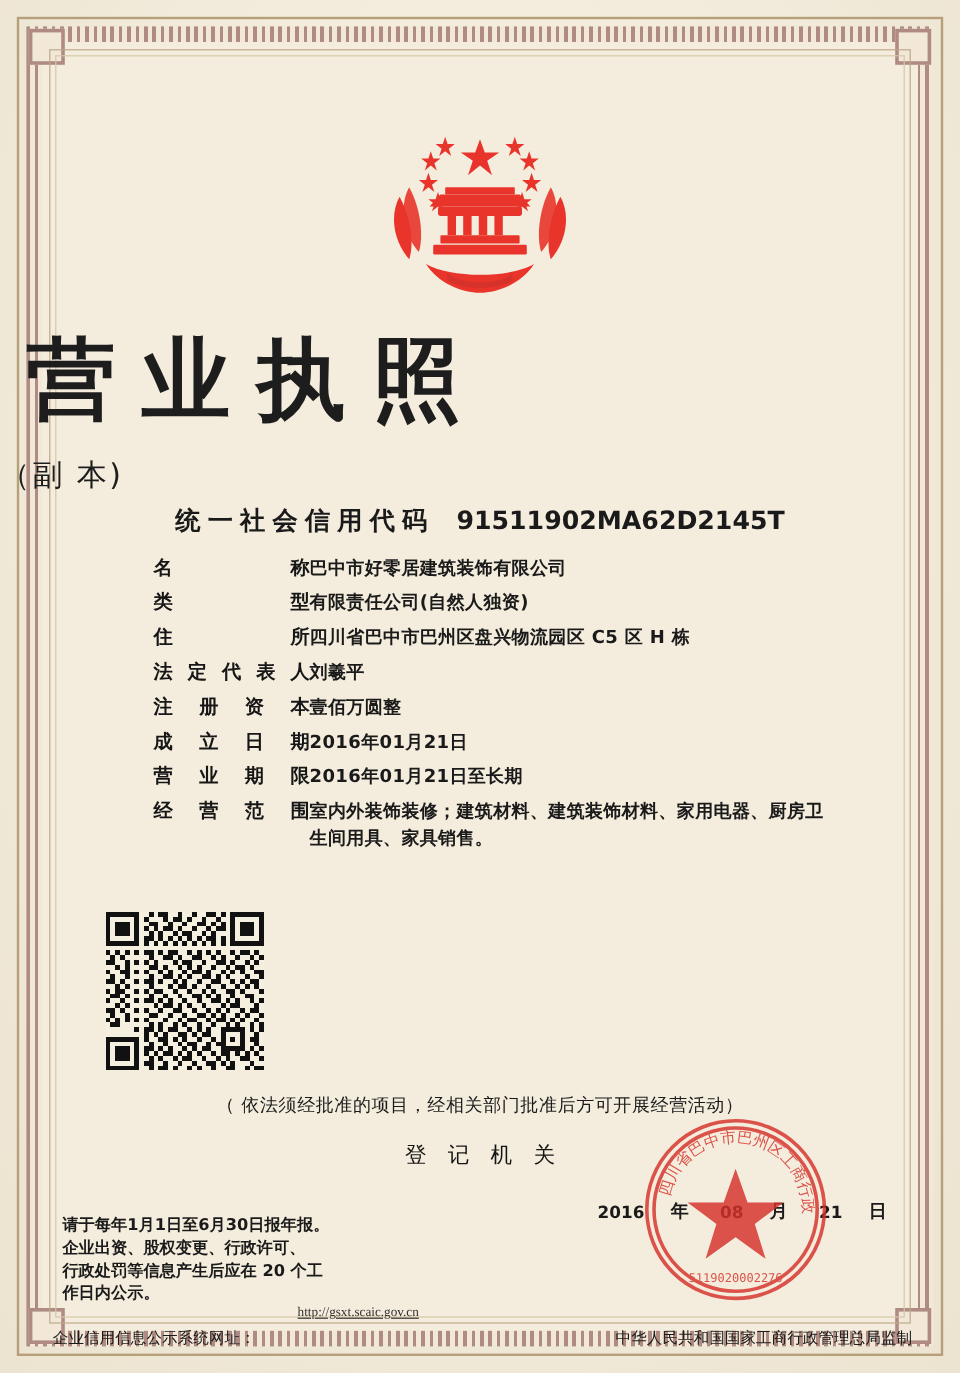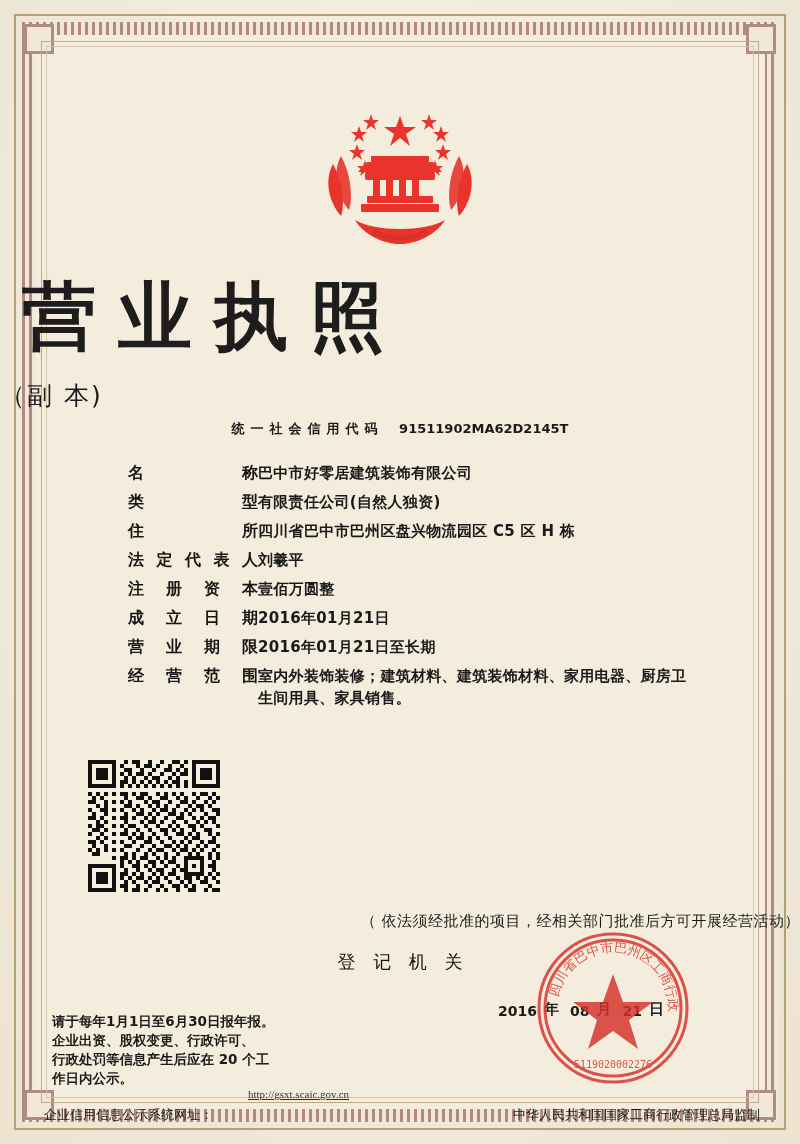--- a/index.html
+++ b/index.html
@@ -85,21 +85,21 @@
     position: absolute;
     left: 0; right: 0; top: 379px;
     font-size: 25px;
     color: #1d1d1d;
     letter-spacing: 2px;
   }
   .credit-code {
     position: absolute;
     left: 0; right: 0; top: 420px;
     text-align: center;
-    font-size: 13px;
+    font-size: 21px;
     font-weight: bold;
     color: #1a1a1a;
     letter-spacing: 1px;
   }
   .credit-code .label { letter-spacing: 6px; }
   .credit-code .value { letter-spacing: 0px; margin-left: 10px; font-family: "DejaVu Sans", sans-serif; }
 
   
   .fields {
     position: absolute;
@@ -143,21 +143,21 @@
   .qr {
     position: absolute;
     left: 88px; top: 760px;
     width: 132px; height: 132px;
   }
 
   
   .note-line {
     position: absolute;
     left: 0; right: 0; top: 912px;
-    text-align: right;
+    text-align: center;
     font-size: 15px;
     color: #1a1a1a;
     letter-spacing: 0.5px;
   }
   .registry {
     position: absolute;
     left: 0; right: 0; top: 950px;
     text-align: center;
     font-size: 18px;
     font-weight: normal;
@@ -166,21 +166,21 @@
     text-indent: 6px;
   }
   .date-line {
     position: absolute;
     left: 498px; top: 1000px;
     font-size: 14px;
     color: #1a1a1a;
     font-weight: bold;
     display: flex;
     align-items: flex-end;
-    gap: 5px;
+    gap: 20px;
   }
   .date-line .num { font-size: 14px; }
   .date-line .unit { font-size: 15px; margin: 0 6px 0 2px; }
 
   
   .seal {
     position: absolute;
     left: 533px; top: 928px;
     width: 160px; height: 160px;
     opacity: 0.82;

